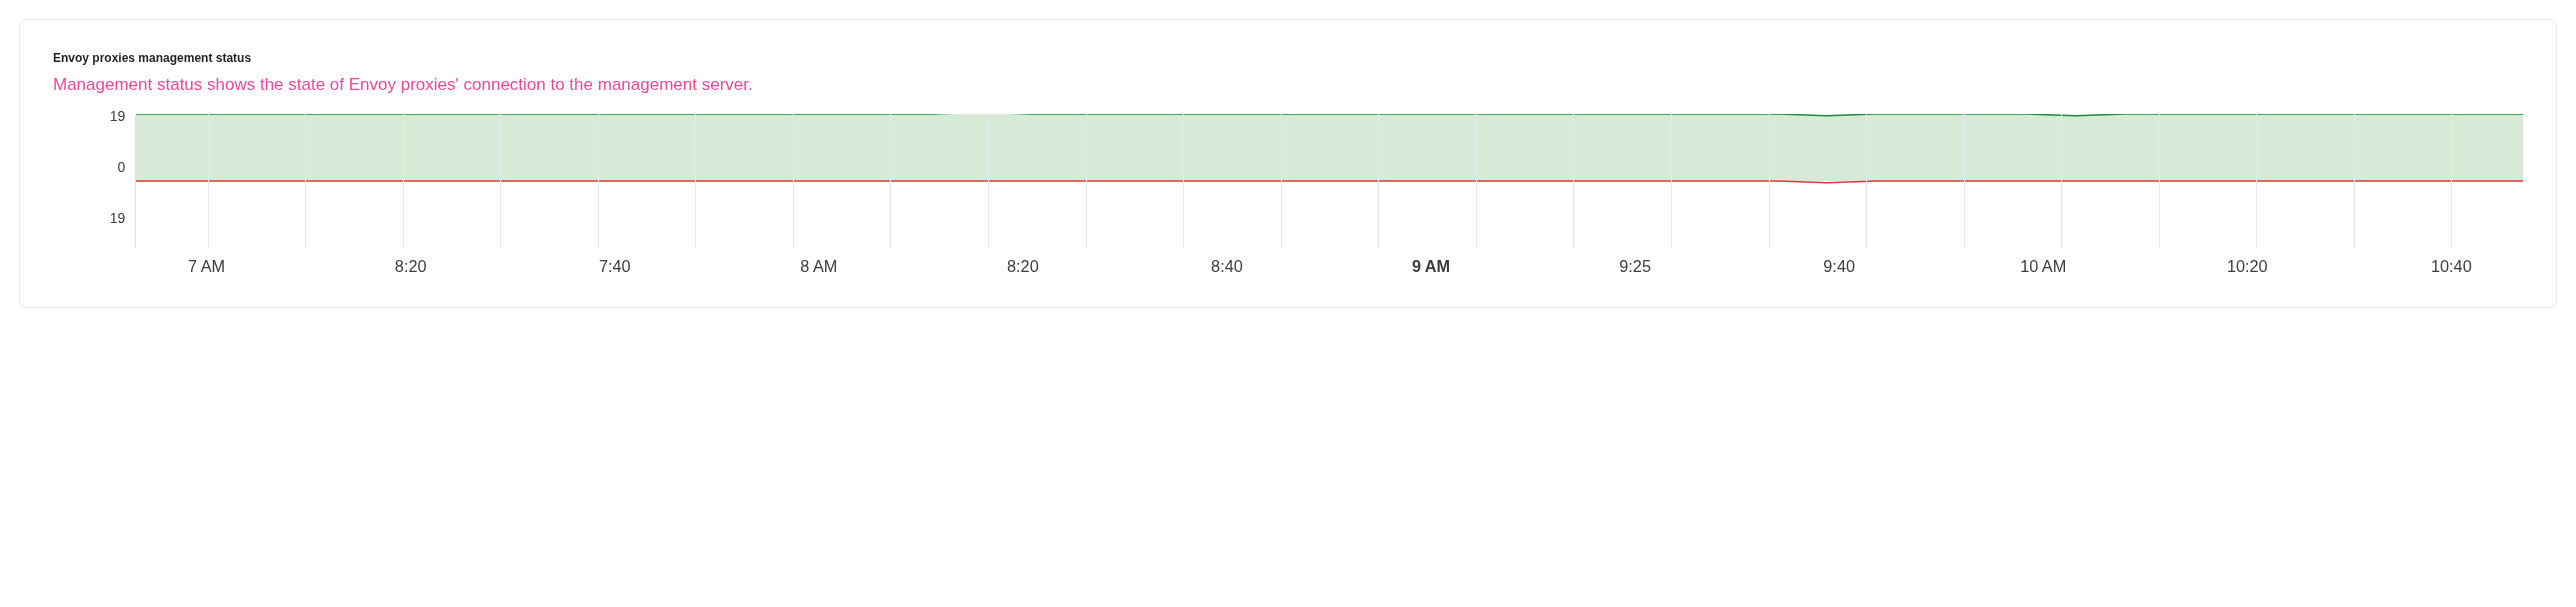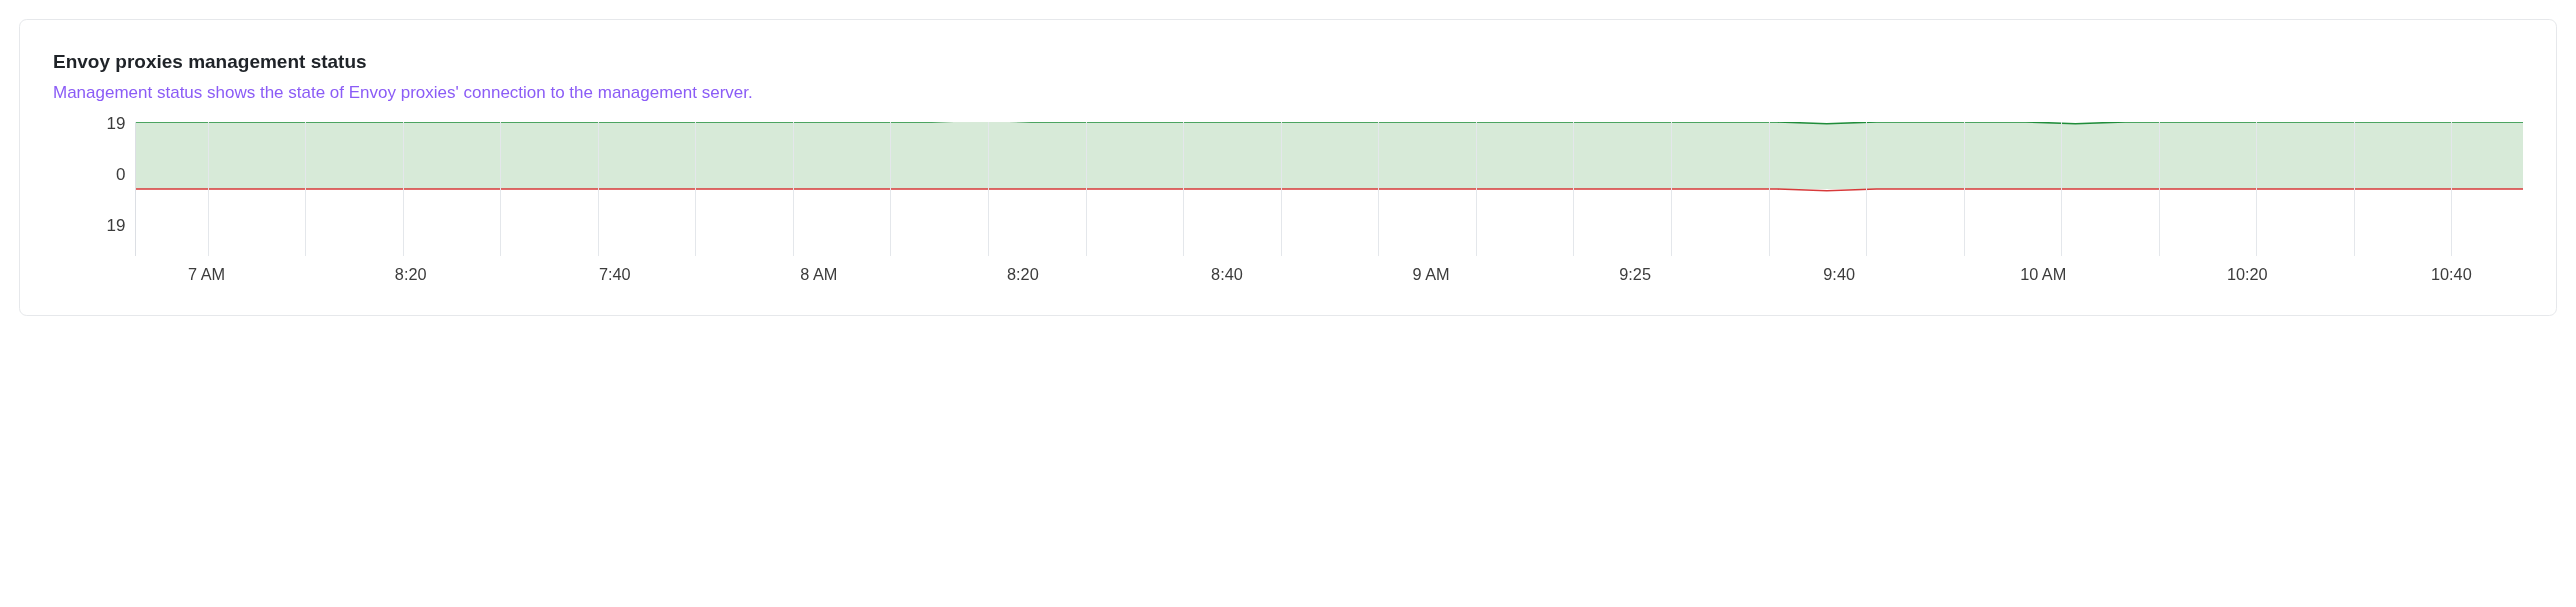--- a/index.html
+++ b/index.html
@@ -9,48 +9,48 @@
     padding: 19px;
     color: #212529;
   }
   .card {
     border: 1px solid #e6e8eb;
     border-radius: 7.7px;
     padding: 31px 33px 27px 33px;
     width: 100%;
   }
   .section-title {
-    font-size: 19px;
+    font-size: 12px;
     font-weight: 700;
     color: #1f2328;
     margin-bottom: 9.6px;
   }
   .section-desc {
     font-size: 17px;
-    color: #8b5cf6;
+    color: #ec4899;
     margin-bottom: 19px;
   }
   .chart-title {
     font-size: 16.3px;
     color: #5d6673;
     margin-left: 82px;
     margin-bottom: 5.7px;
   }
   .chart-wrap {
     display: flex;
     align-items: stretch;
   }
   .y-axis {
     width: 82px;
     position: relative;
   }
   .y-tick {
     position: absolute;
     right: 9.6px;
-    font-size: 17px;
+    font-size: 14px;
     color: #3c3c3c;
     transform: translateY(-50%);
   }
   .plot {
     flex: 1;
     position: relative;
     height: 134px;
     border-left: 1px solid #dcdfe4;
   }
   .grid-v {
@@ -146,21 +146,21 @@
       </div>
   </div>
 
   <div class="x-axis" id="xAxis">
       <span class="x-tick" style="left: 3%; text-align: right;">7 AM</span>
       <span class="x-tick" style="left: 11.5455%;">8:20</span>
       <span class="x-tick" style="left: 20.0909%;">7:40</span>
       <span class="x-tick" style="left: 28.6364%;">8 AM</span>
       <span class="x-tick" style="left: 37.1818%;">8:20</span>
       <span class="x-tick" style="left: 45.7273%;">8:40</span>
-      <span class="x-tick" style="left: 54.2727%;">9 AM</span>
+      <span class="x-tick" style="left: 54.2727%; font-weight: bold;">9 AM</span>
       <span class="x-tick" style="left: 62.8182%;">9:25</span>
       <span class="x-tick" style="left: 71.3636%;">9:40</span>
       <span class="x-tick" style="left: 79.9091%;">10 AM</span>
       <span class="x-tick" style="left: 88.4545%;">10:20</span>
       <span class="x-tick" style="left: 97%;">10:40</span>
     </div>
 
 </div>
 
 

